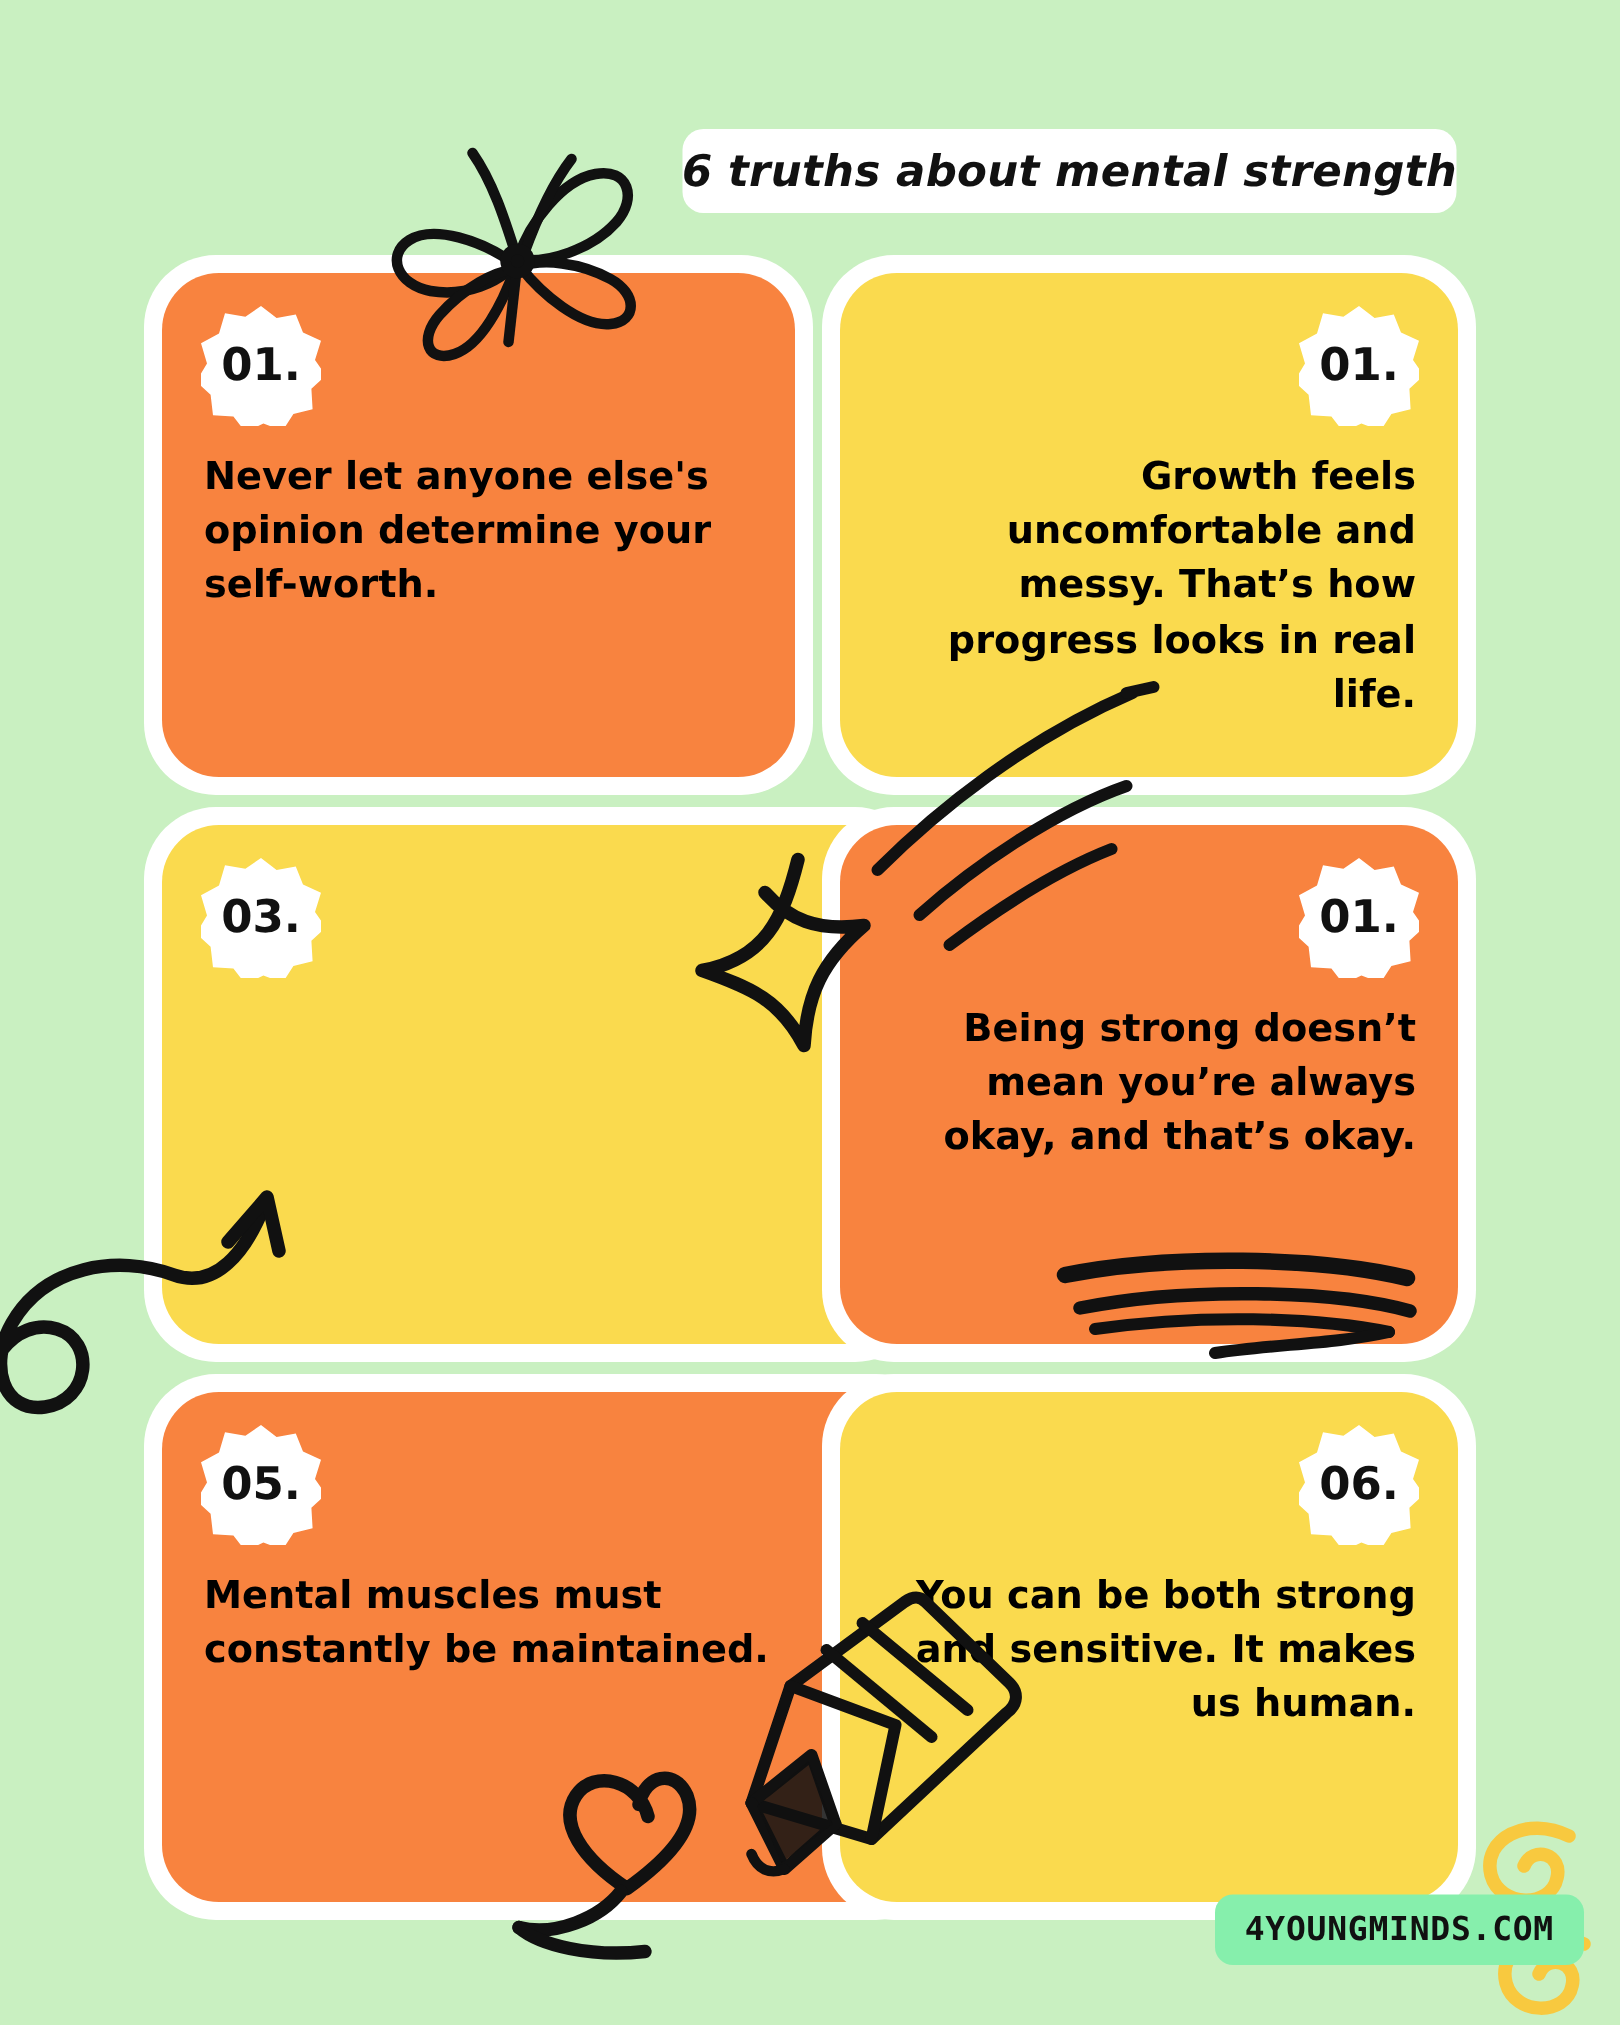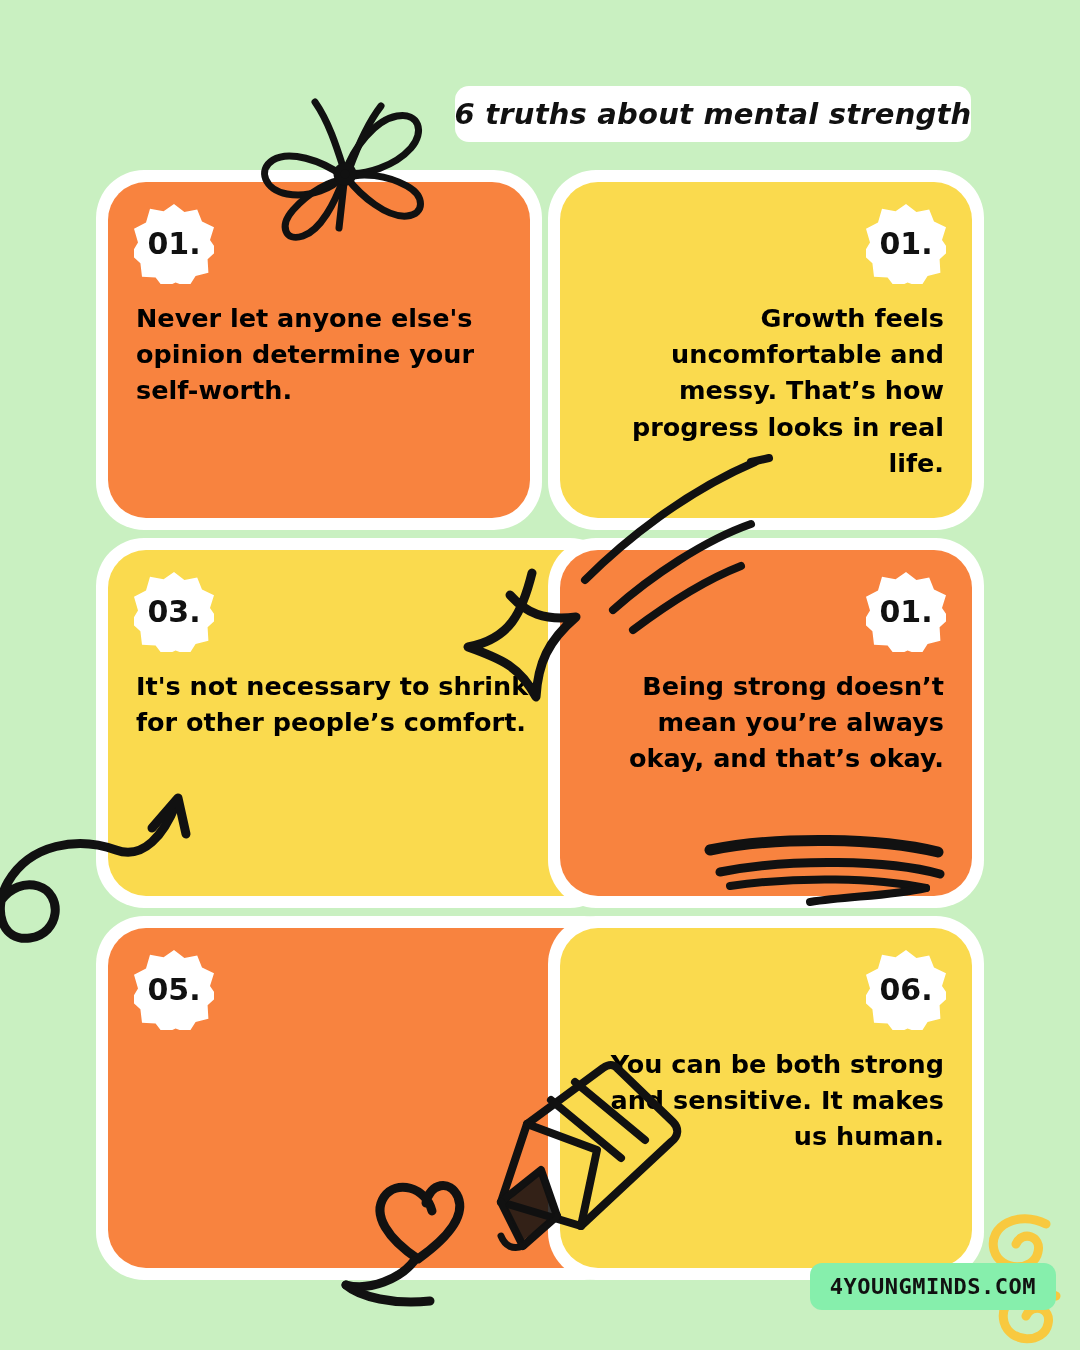--- a/index.html
+++ b/index.html
@@ -175,38 +175,38 @@
         </div>
         <div class="card-body align-right">Growth feels uncomfortable and messy. That’s how progress looks in real life.</div>
       </div>
     </div>
 
     <div class="card-wrap pos-3">
       <div class="card yellow">
         <div class="badge left">
           <span class="badge-text">03.</span>
         </div>
-        <div class="card-body align-left">It's not necessary to shrink for other people’s comfort.</div>
       </div>
     </div>
 
     <div class="card-wrap pos-4">
       <div class="card orange">
         <div class="badge right">
           <span class="badge-text">01.</span>
         </div>
         <div class="card-body align-right">Being strong doesn’t mean you’re always okay, and that’s okay.</div>
       </div>
     </div>
 
     <div class="card-wrap pos-5">
       <div class="card orange">
         <div class="badge left">
           <span class="badge-text">05.</span>
         </div>
+        <div class="card-body align-left">Mental muscles must constantly be maintained.</div>
       </div>
     </div>
 
     <div class="card-wrap pos-6">
       <div class="card yellow">
         <div class="badge right">
           <span class="badge-text">06.</span>
         </div>
         <div class="card-body align-right">You can be both strong and sensitive. It makes us human.</div>
       </div>

